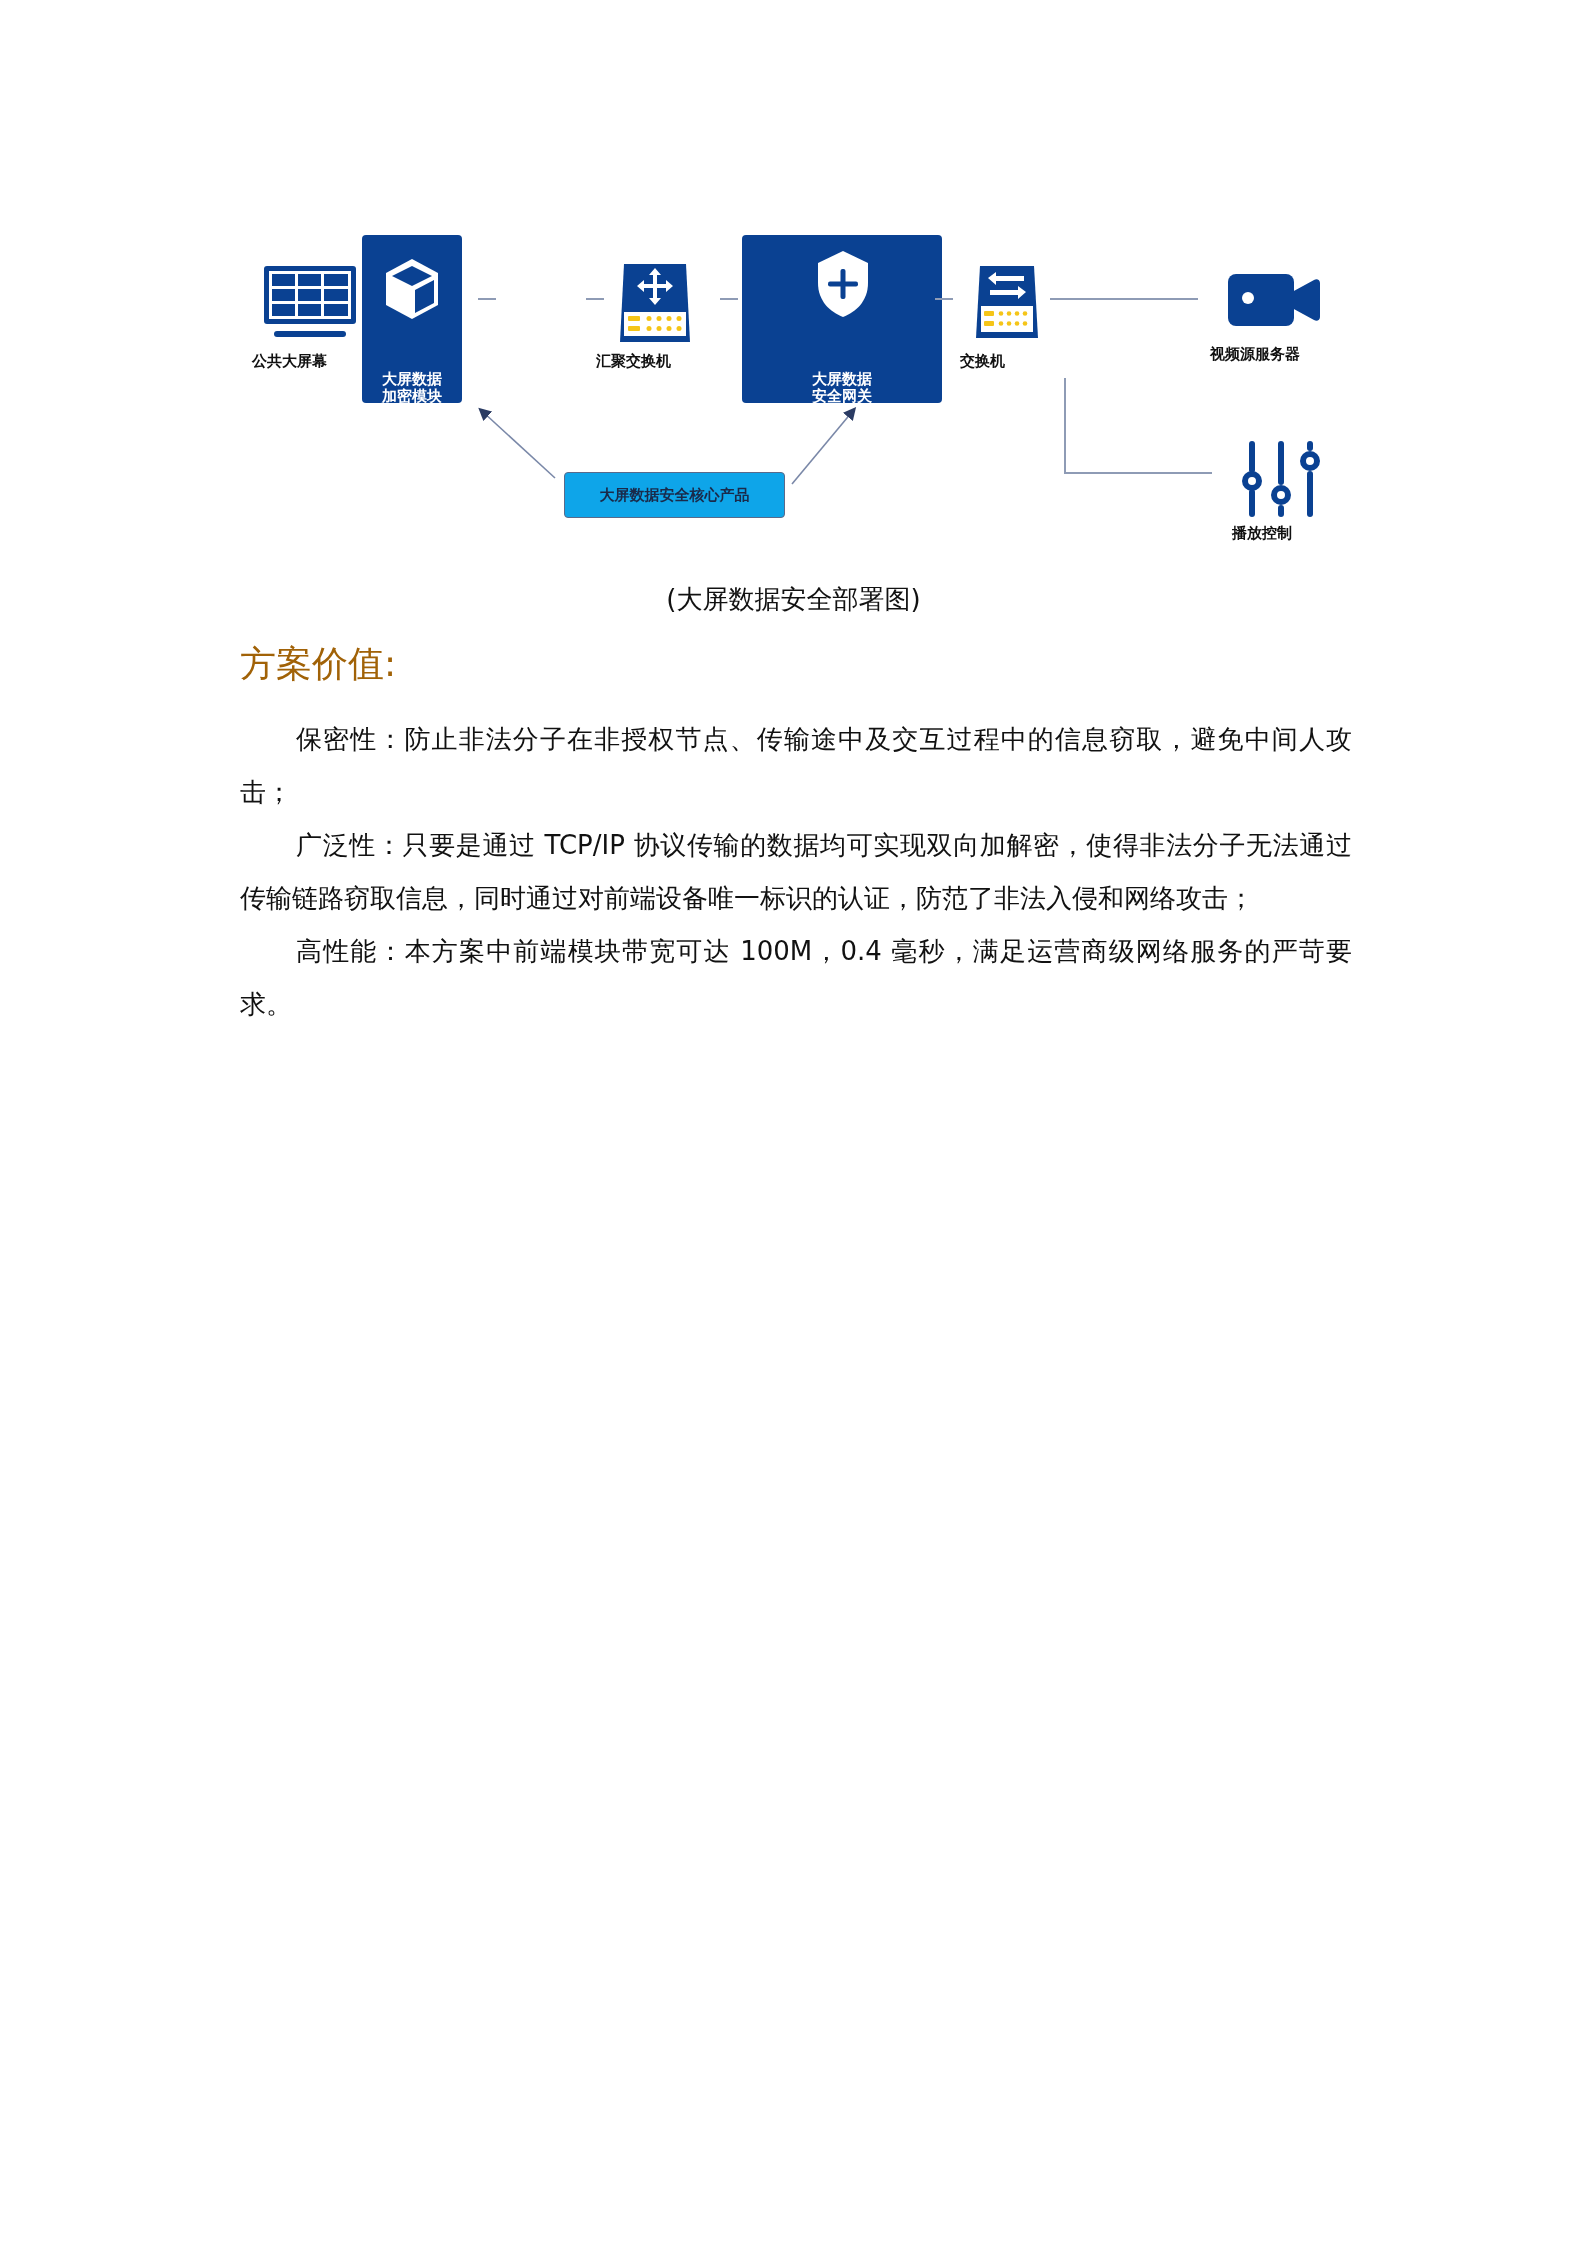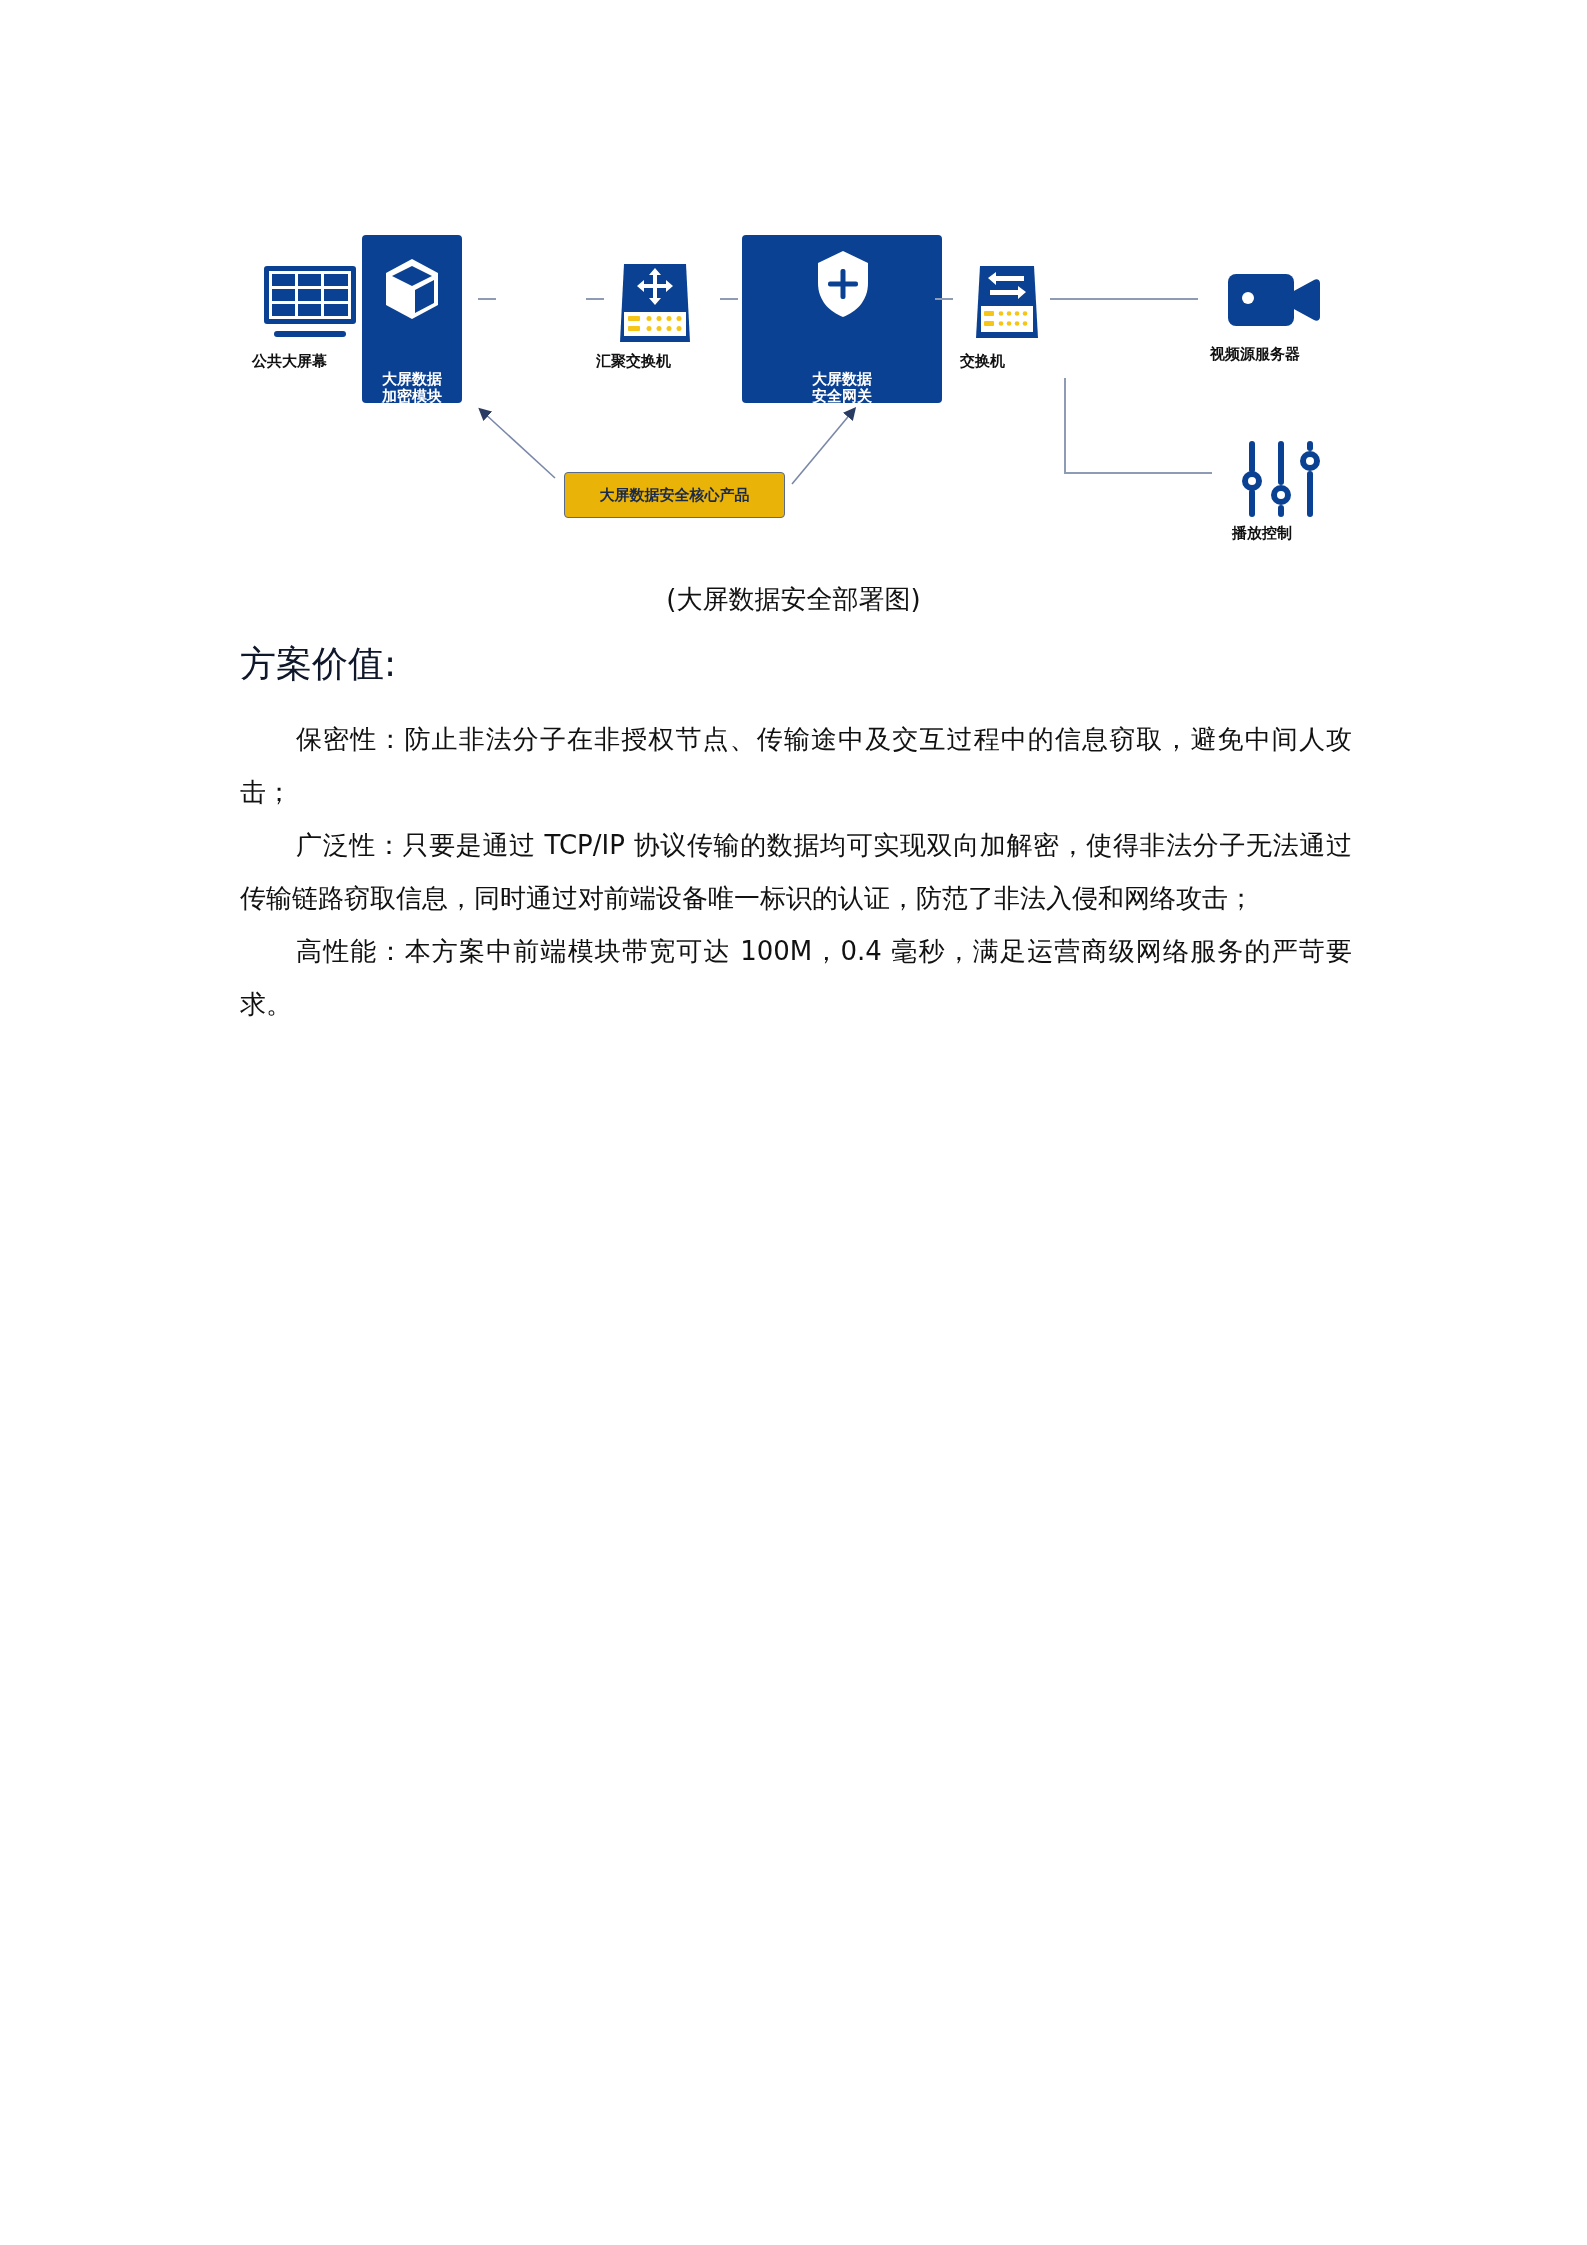--- a/index.html
+++ b/index.html
@@ -6,26 +6,26 @@
   body { width: 1587px; height: 2245px; position: relative; overflow: hidden;
          font-family: "DejaVu Sans", "Liberation Sans", sans-serif; color: #111; }
   .abs { position: absolute; }
   .diagram { position: absolute; left: 0; top: 0; width: 1587px; height: 560px; }
   .card { position: absolute; background: #0a4192; border-radius: 4px; }
   .card-label { position: absolute; left: 0; right: 0; text-align: center; color: #fff;
                 font-size: 15px; line-height: 17px; font-weight: bold; margin-top: 18px; }
   .node-label { position: absolute; text-align: left; font-size: 15px; font-weight: bold; color: #111; white-space: nowrap; }
   .connector { position: absolute; background: #8e9bb5; }
   .core-box { position: absolute; left: 564px; top: 472px; width: 219px; height: 44px;
-              border: 1px solid #5a6a8a; border-radius: 4px; background: #eab308;
+              border: 1px solid #5a6a8a; border-radius: 4px; background: #0ea5e9;
               display: flex; align-items: center; justify-content: center;
               font-size: 15px; font-weight: bold; color: #1a2a4a; }
   .caption { position: absolute; left: 0; width: 1587px; top: 582px; text-align: center;
              font-size: 26px; color: #111; }
-  .heading { position: absolute; left: 240px; top: 640px; font-size: 36px; color: #0f172a; }
+  .heading { position: absolute; left: 240px; top: 640px; font-size: 36px; color: #a16207; }
   .body-text { position: absolute; left: 240px; top: 713px; width: 1112px;
                font-size: 26px; line-height: 53px; color: #111; text-align: justify; }
   .para { margin: 0; text-indent: 56px; }
 </style>
 </head>
 <body>
 
 <div class="diagram">
 
   <svg class="abs" style="left:262px;top:264px" width="96" height="80" viewBox="0 0 96 80">

